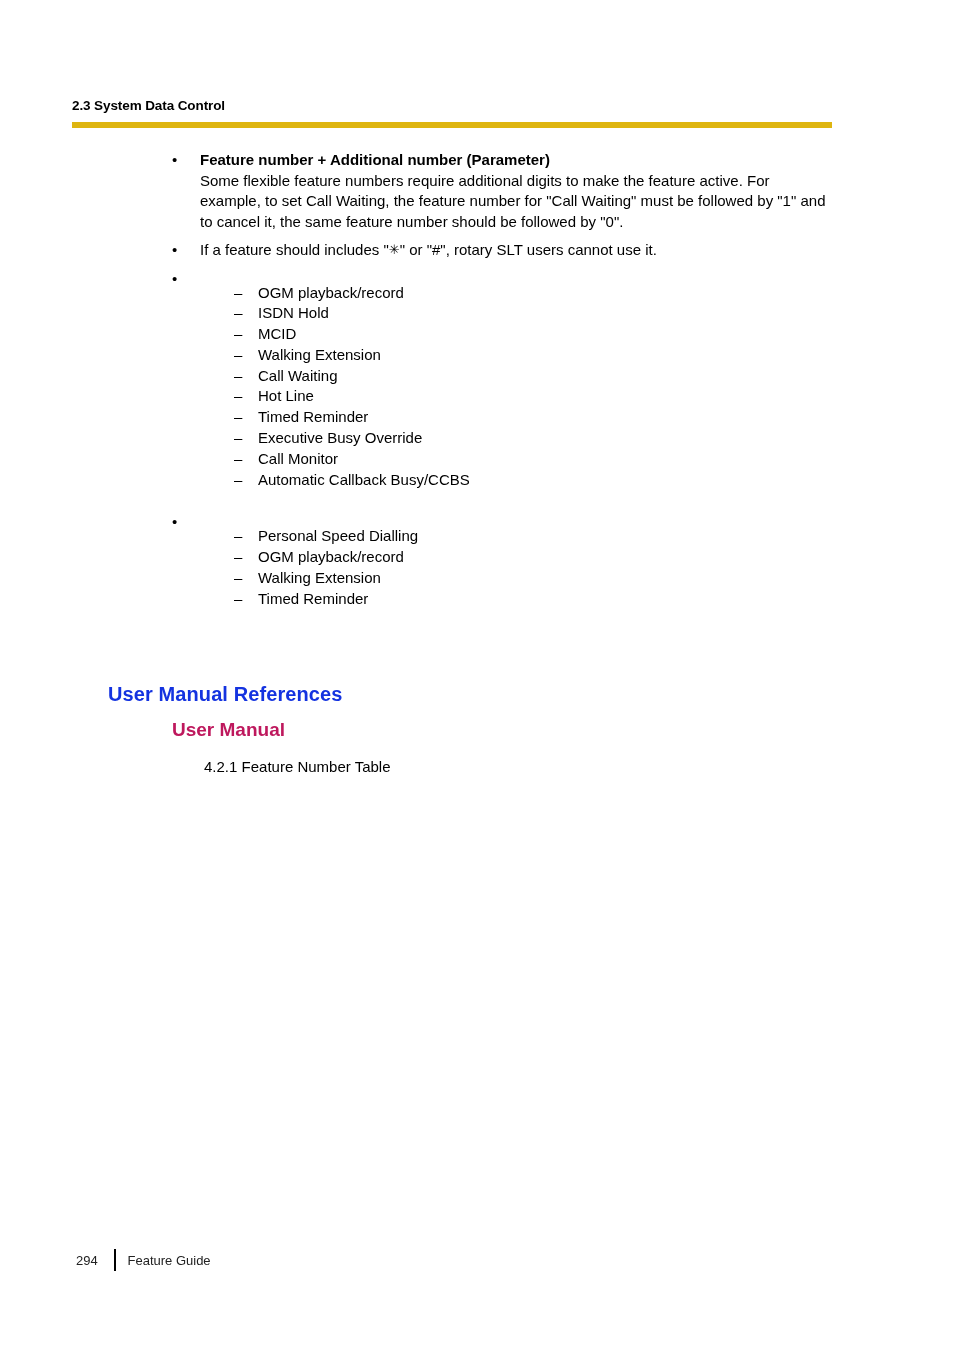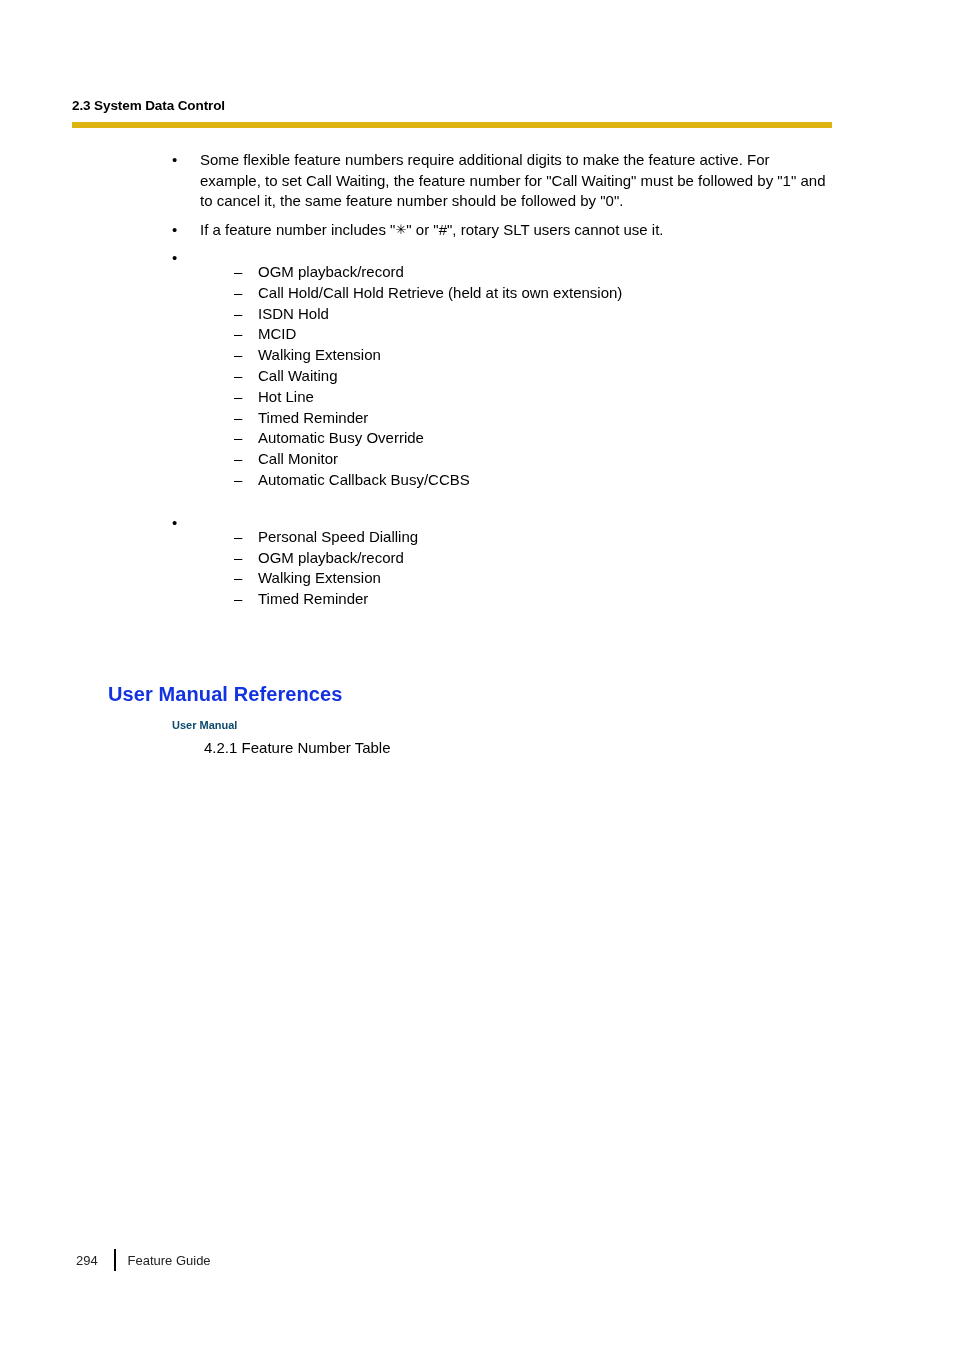--- a/index.html
+++ b/index.html
@@ -102,28 +102,28 @@
     top: 683px;
     font-size: 20px;
     font-weight: bold;
     color: #1433e0;
     letter-spacing: 0.1px;
   }
   .sub-heading {
     position: absolute;
     left: 172px;
     top: 719px;
-    font-size: 11px;
-    font-weight: bold;
-    color: #0c4a6e;
+    font-size: 19px;
+    font-weight: bold;
+    color: #be185d;
   }
   .sub-ref {
     position: absolute;
     left: 204px;
-    top: 739px;
+    top: 758px;
     font-size: 15px;
     color: #000;
   }
 
   
   .footer {
     position: absolute;
     left: 76px;
     top: 1249px;
     display: flex;
@@ -159,46 +159,46 @@
 <div class="page">
 
   <div class="running-header">2.3 System Data Control</div>
 
   <div class="header-rule"></div>
 
   <div class="content">
 
     <div class="bullet-item">
       <span class="marker">•</span>
+      <div class="bullet-head">Feature number + Additional number (Parameter)</div>
       <div class="bullet-body">Some flexible feature numbers require additional digits to make the feature active. For example, to set Call Waiting, the feature number for "Call Waiting" must be followed by "1" and to cancel it, the same feature number should be followed by "0".</div>
     </div>
 
     <div class="gap-sm"></div>
 
     <div class="bullet-item">
       <span class="marker">•</span>
-      <div class="bullet-body"><span>If a feature number includes "</span><span class="ast">✳</span><span>" or "#", rotary SLT users cannot use it.</span></div>
+      <div class="bullet-body"><span>If a feature should includes "</span><span class="ast">✳</span><span>" or "#", rotary SLT users cannot use it.</span></div>
     </div>
 
     <div class="gap-sm"></div>
 
     <div class="bullet-item">
       <span class="marker">•</span>
     </div>
 
     <div class="gap-md"></div>
 
     <div class="dash-list">
       <div class="dash-item">
         <span class="dmark">–</span>
         <span>OGM playback/record</span>
       </div>
       <div class="dash-item">
         <span class="dmark">–</span>
-        <span>Call Hold/Call Hold Retrieve (held at its own extension)</span>
       </div>
       <div class="dash-item">
         <span class="dmark">–</span>
         <span>ISDN Hold</span>
       </div>
       <div class="dash-item">
         <span class="dmark">–</span>
         <span>MCID</span>
       </div>
       <div class="dash-item">
@@ -212,21 +212,21 @@
       <div class="dash-item">
         <span class="dmark">–</span>
         <span>Hot Line</span>
       </div>
       <div class="dash-item">
         <span class="dmark">–</span>
         <span>Timed Reminder</span>
       </div>
       <div class="dash-item">
         <span class="dmark">–</span>
-        <span>Automatic Busy Override</span>
+        <span>Executive Busy Override</span>
       </div>
       <div class="dash-item">
         <span class="dmark">–</span>
         <span>Call Monitor</span>
       </div>
       <div class="dash-item">
         <span class="dmark">–</span>
         <span>Automatic Callback Busy/CCBS</span>
       </div>
     </div>

